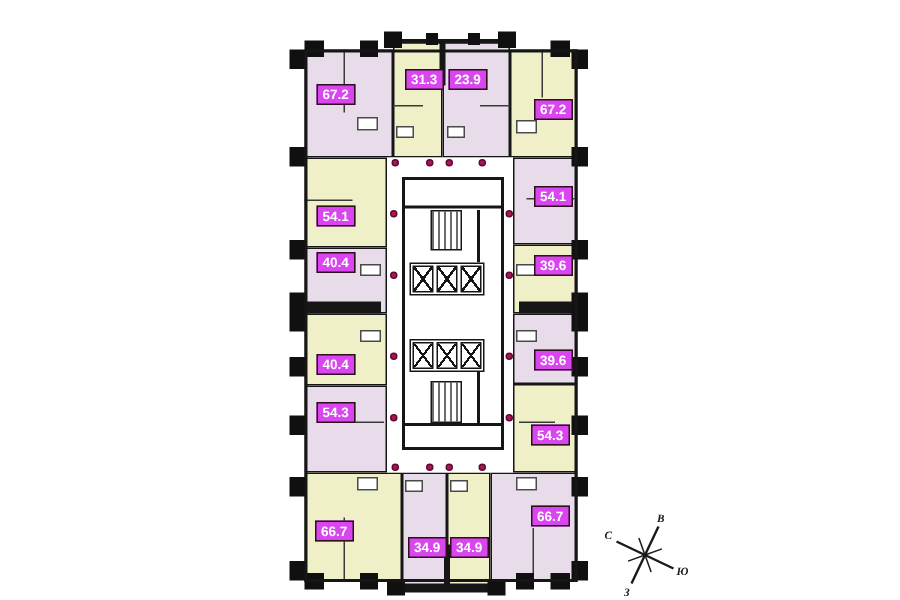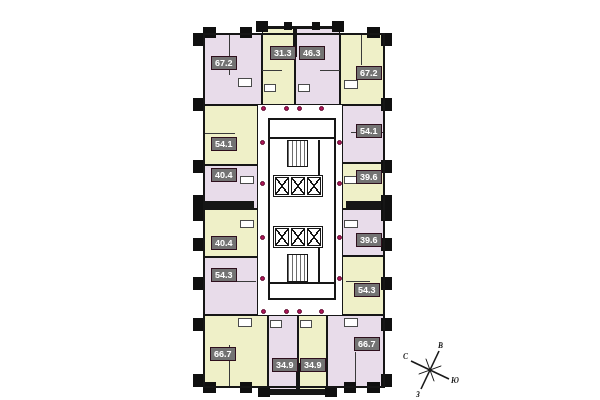--- a/index.html
+++ b/index.html
@@ -9,21 +9,21 @@
   .apt{position:absolute;border:1.5px solid #161616;box-sizing:border-box;}
   .p{background:#e8dcea;}
   .y{background:#eff0c8;}
   .corridor{position:absolute;background:#ffffff;}
   .core{position:absolute;border:2px solid #161616;background:#ffffff;box-sizing:border-box;}
   .frame{position:absolute;border:2px solid #161616;box-sizing:border-box;pointer-events:none;}
   .wall{position:absolute;background:#161616;}
   .iwall{position:absolute;background:#3a3a3a;}
   .fix{position:absolute;background:#ffffff;border:1px solid #4a4a4a;box-sizing:border-box;}
   .col{position:absolute;background:#101010;}
-  .badge{position:absolute;background:#737373;color:#ffffff;font-size:9px;font-weight:bold;
+  .badge{position:absolute;background:#d946ef;color:#ffffff;font-size:9px;font-weight:bold;
          padding:1px 3px;border:1px solid #2e0f1d;line-height:1.15;white-space:nowrap;z-index:8;}
   .dot{position:absolute;width:5px;height:5px;border-radius:50%;background:#ad1457;
        border:1px solid #5c0b2e;box-sizing:border-box;z-index:7;}
   .stair{position:absolute;border:1.5px solid #161616;box-sizing:border-box;background-color:#ffffff;
          background-image:repeating-linear-gradient(90deg,#6d6d6d 0 1px,transparent 1px 4px);}
   .elevbank{position:absolute;display:flex;gap:2px;padding:1px;border:1.5px solid #161616;
             background:#ffffff;box-sizing:border-box;}
   .elev{flex:1;border:1px solid #161616;background-color:#ffffff;
         background-image:linear-gradient(to top right,transparent 46%,#161616 46%,#161616 54%,transparent 54%),
                          linear-gradient(to bottom right,transparent 46%,#161616 46%,#161616 54%,transparent 54%);}
@@ -151,21 +151,21 @@
   <i class="dot" style="left:260px;top:181px"></i>
   <i class="dot" style="left:260px;top:235px"></i>
   <i class="dot" style="left:260px;top:276px"></i>
   <i class="dot" style="left:337px;top:140px"></i>
   <i class="dot" style="left:337px;top:181px"></i>
   <i class="dot" style="left:337px;top:235px"></i>
   <i class="dot" style="left:337px;top:276px"></i>
 
   <span class="badge" style="left:211px;top:56px">67.2</span>
   <span class="badge" style="left:270px;top:46px">31.3</span>
-  <span class="badge" style="left:299px;top:46px">46.3</span>
+  <span class="badge" style="left:299px;top:46px">23.9</span>
   <span class="badge" style="left:356px;top:66px">67.2</span>
   <span class="badge" style="left:211px;top:137px">54.1</span>
   <span class="badge" style="left:211px;top:168px">40.4</span>
   <span class="badge" style="left:211px;top:236px">40.4</span>
   <span class="badge" style="left:211px;top:268px">54.3</span>
   <span class="badge" style="left:356px;top:124px">54.1</span>
   <span class="badge" style="left:356px;top:170px">39.6</span>
   <span class="badge" style="left:356px;top:233px">39.6</span>
   <span class="badge" style="left:354px;top:283px">54.3</span>
   <span class="badge" style="left:210px;top:347px">66.7</span>

